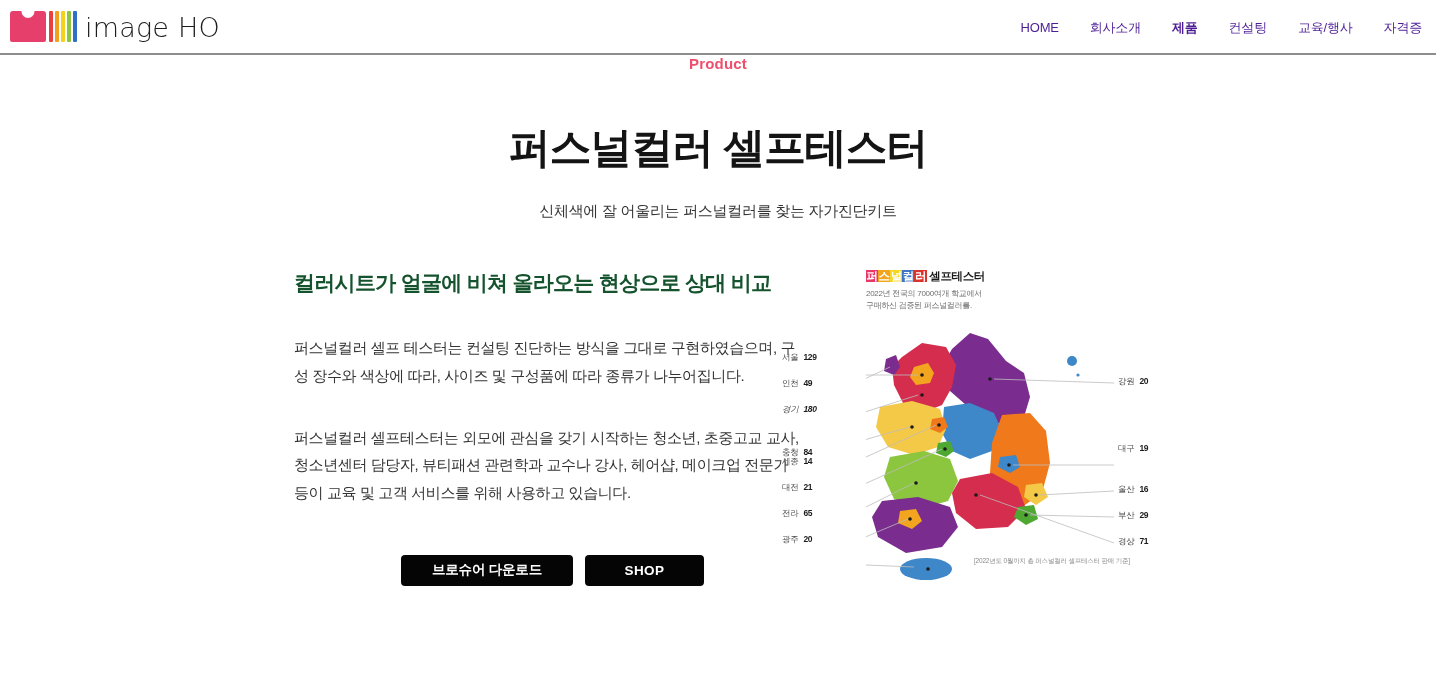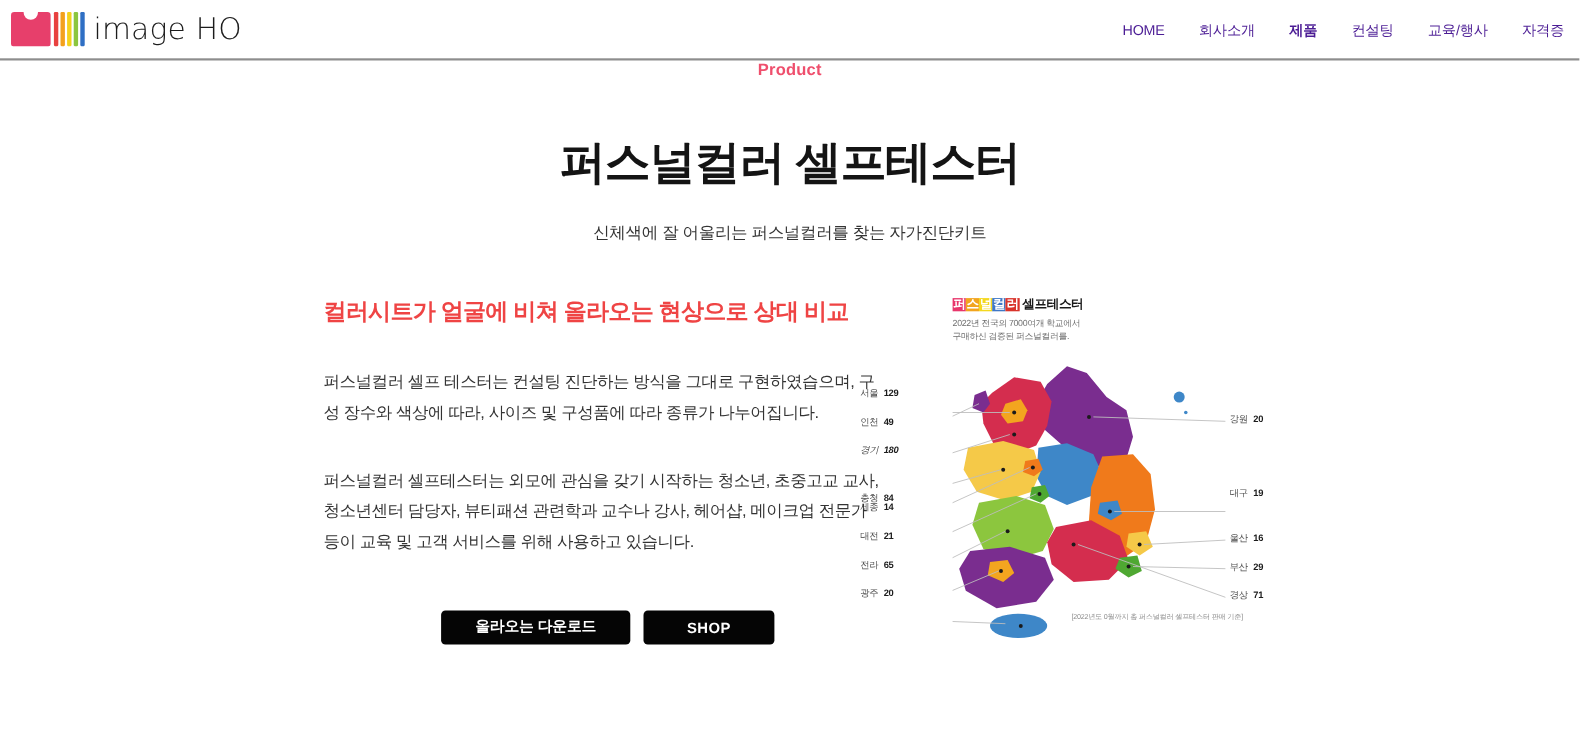--- a/index.html
+++ b/index.html
@@ -15,21 +15,21 @@
   .site-header {
     position: relative;
     height: 55px;
     width: 1436px;
     border-bottom: 2px solid #8d8d8d;
     display: flex;
     align-items: center;
   }
   .brand {
     display: flex;
-    align-items: center;
+    align-items: flex-end;
     margin-left: 10px;
     gap: 8px;
   }
   .logo-mark {
     display: flex;
     align-items: flex-start;
     height: 32px;
   }
   .logo-block {
     width: 36px; height: 31px;
@@ -101,21 +101,21 @@
   .content {
     display: flex;
     margin-top: 48px;
     padding-left: 294px;
     gap: 42px;
   }
   .col-left { width: 530px; }
   .section-heading {
     font-size: 21px;
     font-weight: bold;
-    color: #ef4444;
+    color: #14532d;
     letter-spacing: -0.7px;
   }
   .body-copy {
     margin-top: 37px;
     font-size: 15px;
     line-height: 1.85;
     color: #333333;
     letter-spacing: -0.4px;
     max-width: 505px;
   }
@@ -212,21 +212,21 @@
 </section>
 
 <section class="content">
 
   <div class="col-left">
     <h2 class="section-heading">컬러시트가 얼굴에 비쳐 올라오는 현상으로 상대 비교</h2>
     <p class="body-copy">퍼스널컬러 셀프 테스터는 컨설팅 진단하는 방식을 그대로 구현하였습으며, 구성 장수와 색상에 따라, 사이즈 및 구성품에 따라 종류가 나누어집니다.</p>
     <p class="body-copy">퍼스널컬러 셀프테스터는 외모에 관심을 갖기 시작하는 청소년, 초중고교 교사, 청소년센터 담당자, 뷰티패션 관련학과 교수나 강사, 헤어샵, 메이크업 전문가 등이 교육 및 고객 서비스를 위해 사용하고 있습니다.</p>
 
     <div class="cta-row">
-      <button class="btn btn-brochure">올라오는 다운로드</button>
+      <button class="btn btn-brochure">브로슈어 다운로드</button>
       <button class="btn btn-shop">SHOP</button>
     </div>
   </div>
 
   <div class="col-right">
     <div class="map-title">
       <span class="hl" style="background: rgb(232, 54, 107);">퍼</span><span class="hl" style="background: rgb(242, 165, 30);">스</span><span class="hl" style="background: rgb(244, 216, 31);">널</span><span class="hl" style="background: rgb(63, 119, 198);">컬</span><span class="hl" style="background: rgb(217, 52, 43);">러</span>
       <span>셀프테스터</span>
     </div>
     <div class="map-sub">

